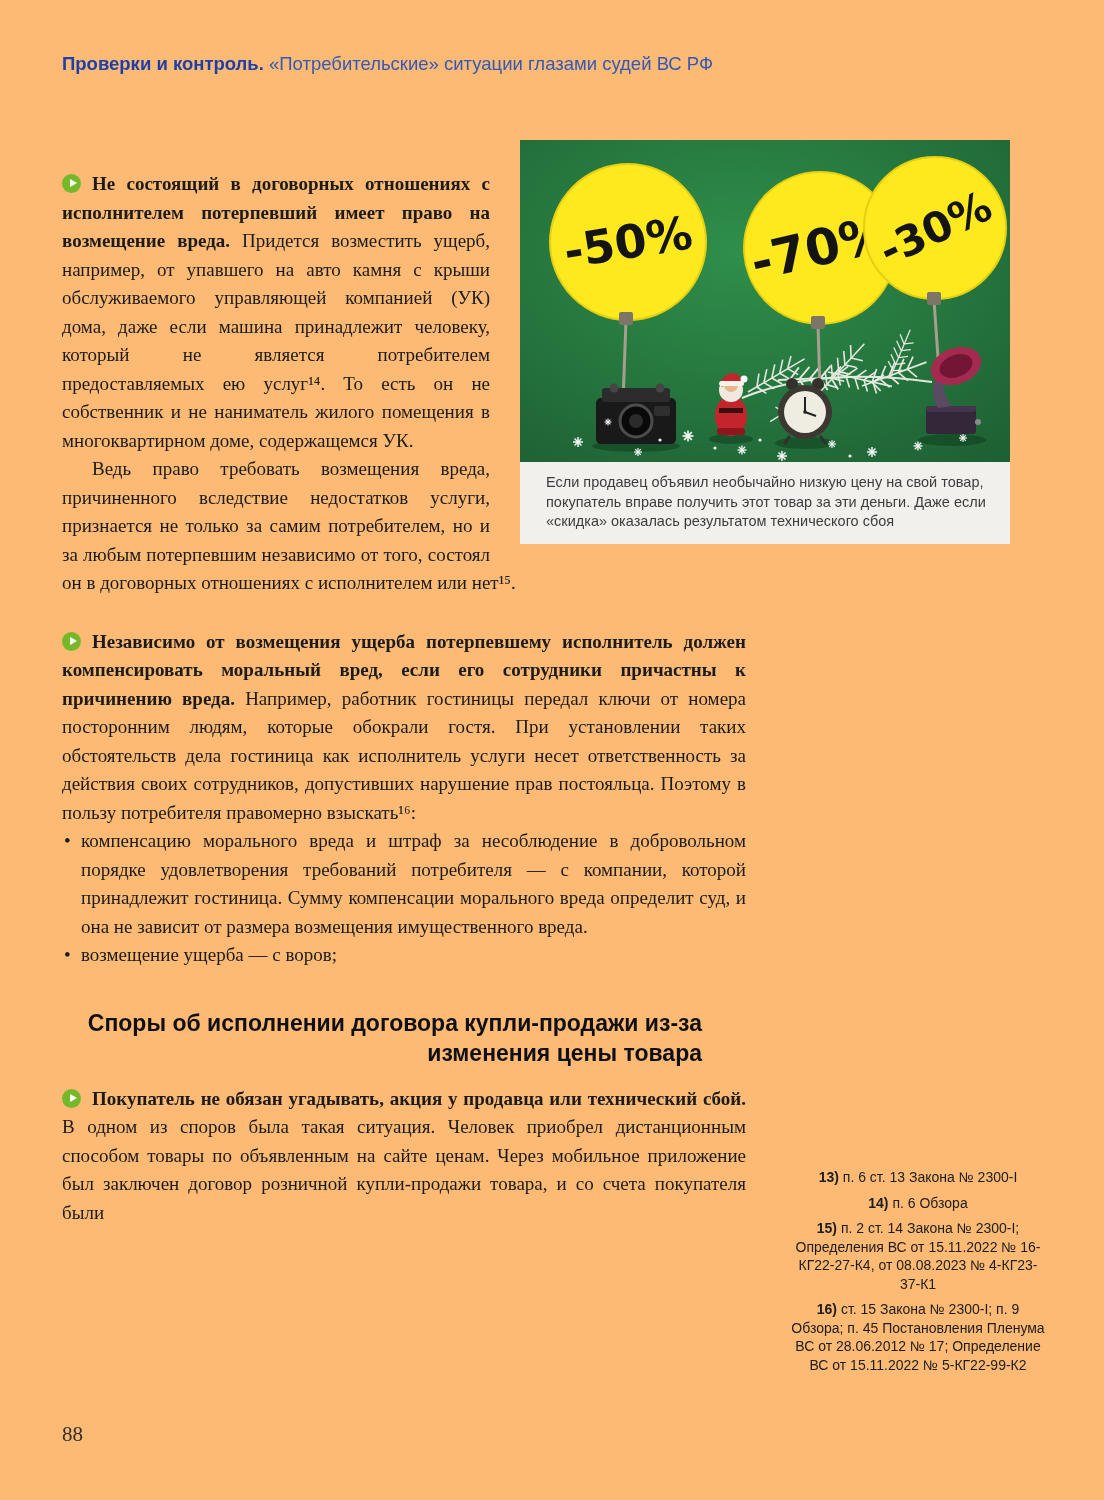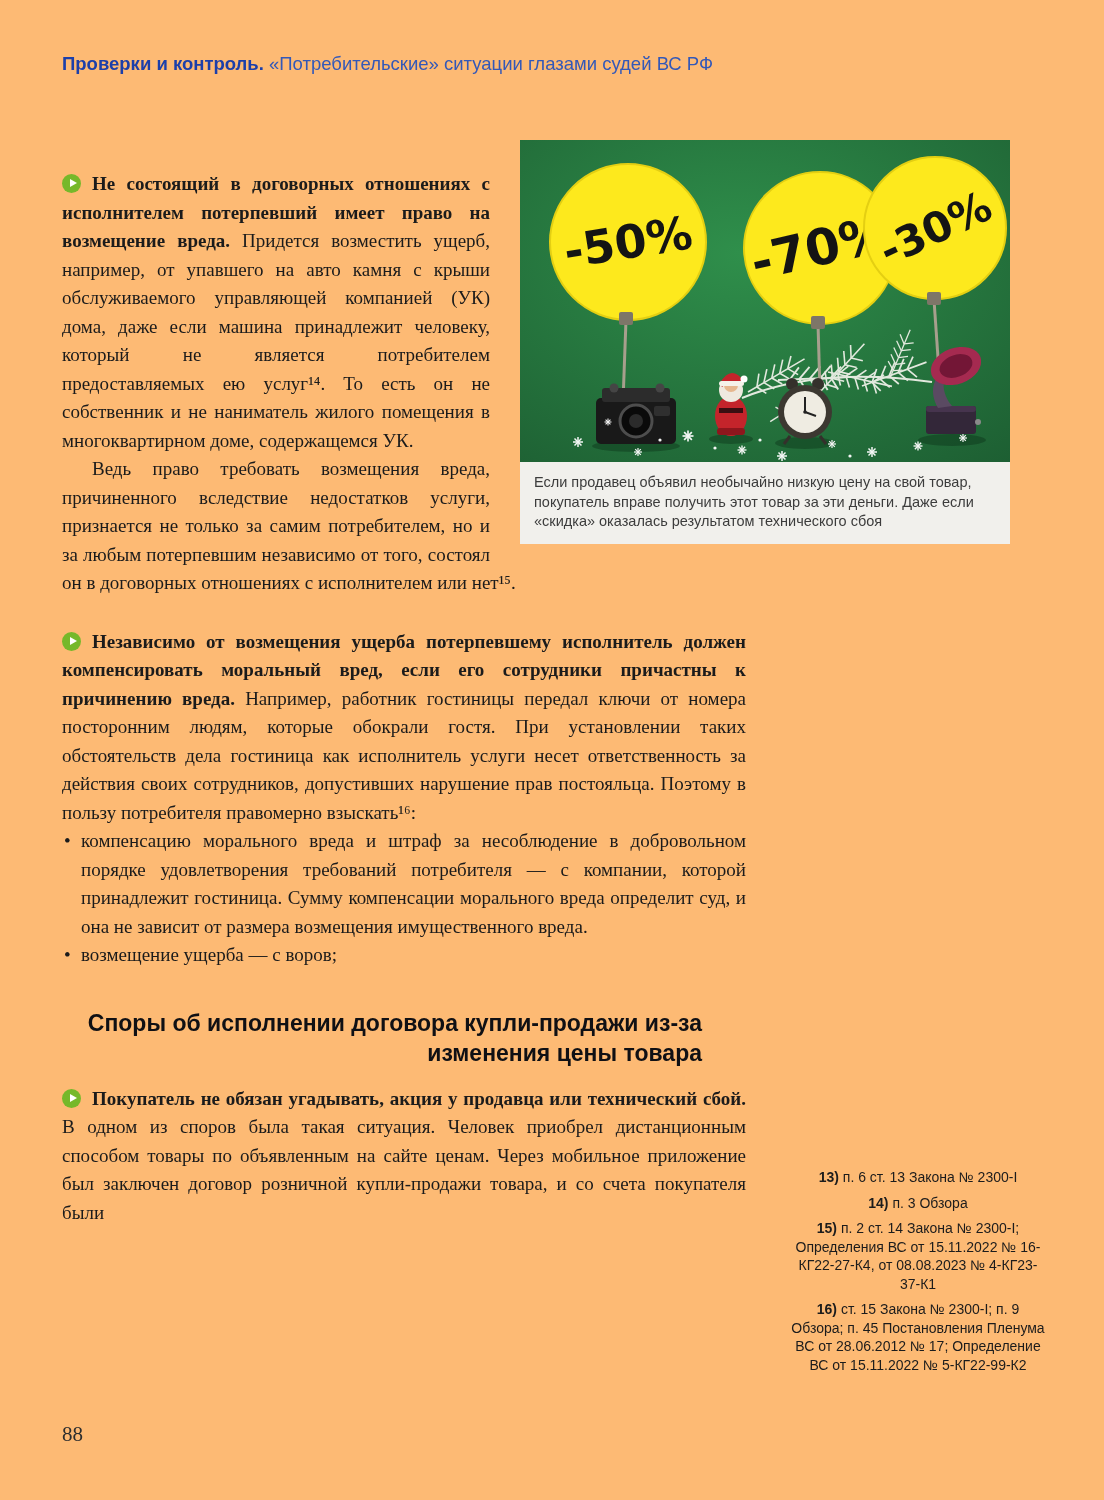--- a/index.html
+++ b/index.html
@@ -30,21 +30,21 @@
   .photo-block {
     position: absolute;
     left: 520px;
     top: 140px;
     width: 490px;
     margin: 0;
   }
   .photo-block svg { display: block; }
   .caption {
     background: #f1f0ec;
-    padding: 11px 14px 12px 14px;
+    padding: 11px 14px 12px 26px;
     font-family: "Liberation Sans", "DejaVu Sans", sans-serif;
     font-size: 14.5px;
     line-height: 19.5px;
     color: #3c3c3c;
   }
 
   
   .main {
     position: absolute;
     left: 62px;
@@ -292,21 +292,21 @@
     </p>
   </main>
 
   <aside class="footnotes">
     <div class="footnote">
       <b>13)</b>
       <span>п. 6 ст. 13 Закона № 2300-I</span>
     </div>
     <div class="footnote">
       <b>14)</b>
-      <span>п. 3 Обзора</span>
+      <span>п. 6 Обзора</span>
     </div>
     <div class="footnote">
       <b>15)</b>
       <span>п. 2 ст. 14 Закона № 2300-I; Определения ВС от 15.11.2022 № 16-КГ22-27-К4, от 08.08.2023 № 4-КГ23-37-К1</span>
     </div>
     <div class="footnote">
       <b>16)</b>
       <span>ст. 15 Закона № 2300-I; п. 9 Обзора; п. 45 Постановления Пленума ВС от 28.06.2012 № 17; Определение ВС от 15.11.2022 № 5-КГ22-99-К2</span>
     </div>
   </aside>

